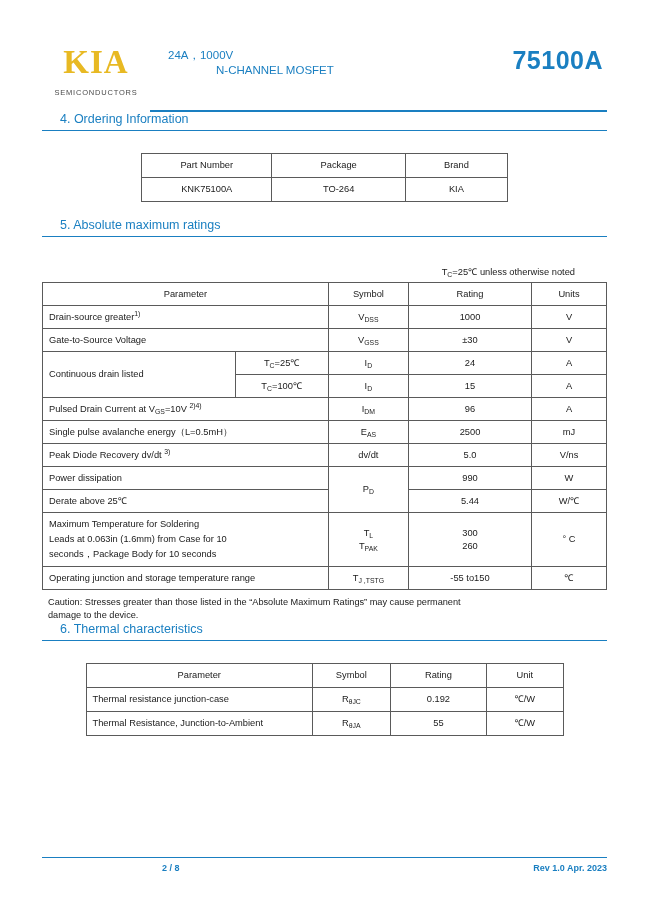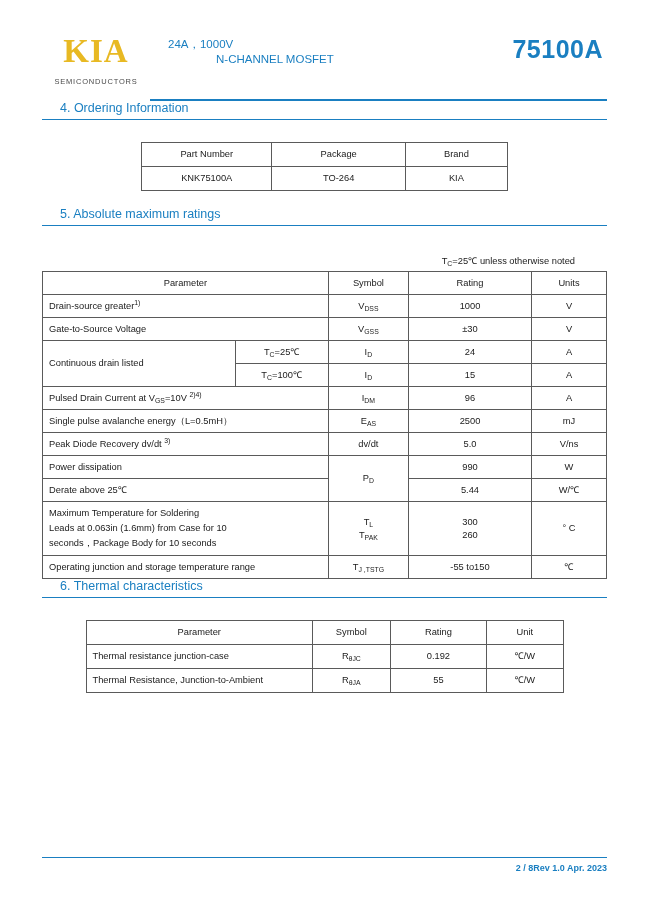--- a/index.html
+++ b/index.html
@@ -13,21 +13,21 @@
     font-family: "Liberation Sans", sans-serif;
     color: #1a1a1a;
     position: relative;
     overflow: hidden;
   }
   .page {
     position: relative;
     width: 649px;
     height: 917px;
     box-sizing: border-box;
-    padding: 1px 42px;
+    padding: 12px 42px;
   }
 
   
   .header {
     display: flex;
     align-items: flex-start;
     padding-top: 32px;
     height: 64px;
   }
   .logo-block {
@@ -169,21 +169,21 @@
   .footer-row {
     display: flex;
     align-items: center;
     margin-top: 5px;
     font-size: 9px;
     color: #1a7fc1;
     font-weight: bold;
   }
   .footer-page {
     flex: 1 1 auto;
-    text-align: right;
+    text-align: left;
     padding-left: 120px;
   }
   .footer-rev {
     flex: 0 0 auto;
   }
 </style>
 </head>
 <body>
 
 <div class="page">
@@ -315,20 +315,24 @@
 
     <tr>
       <td class="param" colspan="2">Operating junction and storage temperature range</td>
       <td><span>T</span><sub>J ,T</sub><sub>STG</sub></td>
       <td>-55 to150</td>
       <td>℃</td>
     </tr>
   </tbody>
     </table>
 
+  <div class="caution">
+    <span>Caution: Stresses greater than those listed in the “Absolute Maximum Ratings” may cause permanent</span><br>
+    <span>damage to the device.</span>
+  </div>
 
   <div class="section-head">6. Thermal characteristics</div>
   <div class="section-rule"></div>
 
   <table class="tbl-thermal">
     <tbody>
         <tr>
       <td style="width:240px">Parameter</td>
       <td style="width:72px">Symbol</td>
       <td style="width:94px">Rating</td>

